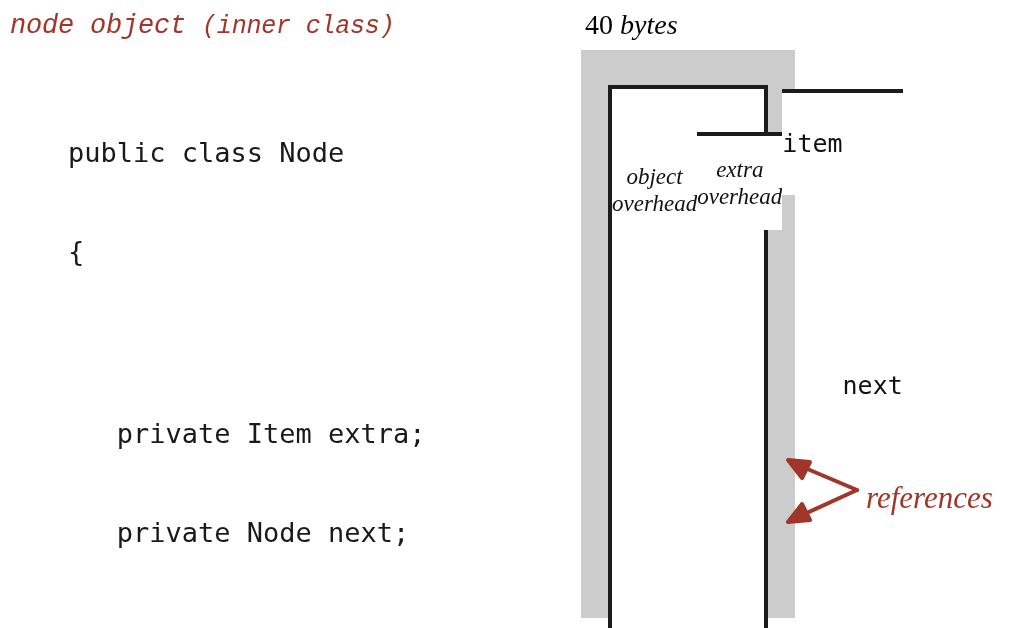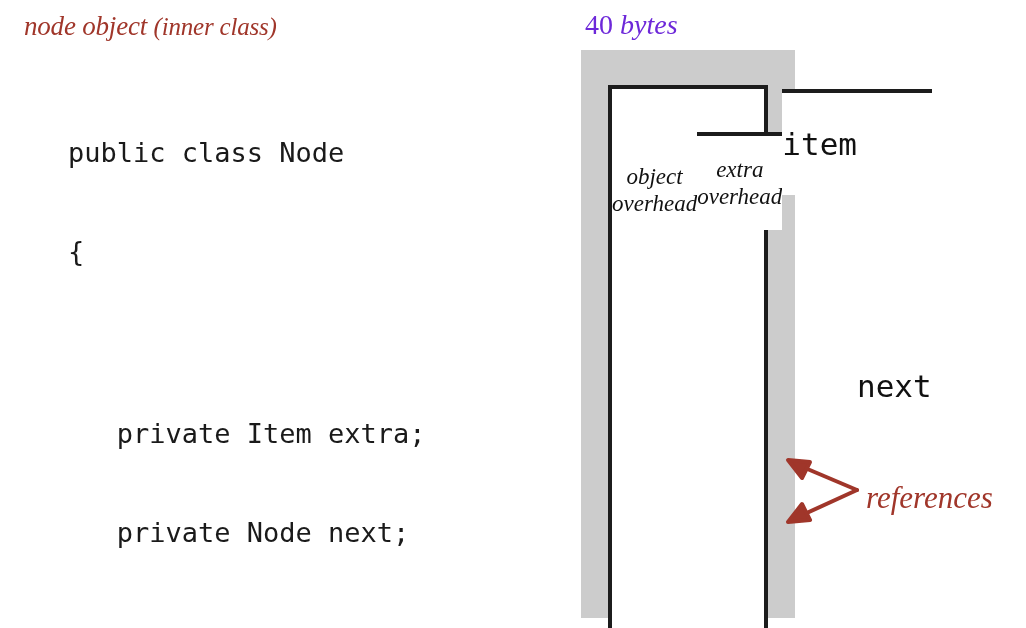--- a/index.html
+++ b/index.html
@@ -15,23 +15,23 @@
     position: relative;
     width: 1026px;
     height: 628px;
     background: #ffffff;
     overflow: hidden;
   }
 
   
   .caption {
     position: absolute;
-    left: 24px;
+    left: 10px;
     top: 10px;
-    font-family: Liberation Serif, serif;
+    font-family: Liberation Mono, monospace;
     font-style: italic;
     font-size: 27px;
     line-height: 32px;
     color: #a0362a;
     white-space: nowrap;
     letter-spacing: -0.2px;
   }
   .caption .main { font-style: italic; }
   .caption .paren { font-style: italic; font-size: 25px; }
 
@@ -50,21 +50,21 @@
   .code-line.blank { height: 17px; }
 
   
   .bytes-label {
     position: absolute;
     left: 585px;
     top: 8px;
     font-family: "Liberation Serif", serif;
     font-size: 28px;
     line-height: 34px;
-    color: #6d28d9;
+    color: #000000;
     white-space: nowrap;
   }
   .bytes-label .num   { font-style: normal; }
   .bytes-label .unit  { font-style: italic; }
 
   .gray-box {
     position: absolute;
     left: 581px;
     top: 50px;
     width: 214px;
@@ -98,21 +98,21 @@
 
   .field.serif {
     font-family: "Liberation Serif", serif;
     font-style: italic;
     font-size: 23px;
     line-height: 27px;
   }
   .field.mono {
     font-family: "DejaVu Sans Mono", "Liberation Mono", monospace;
     font-style: normal;
-    font-size: 31px;
+    font-size: 25px;
     line-height: 28px;
   }
 
   
   .f-object { height: 202px; }
   .f-extra  { height: 98px; margin-top: 43px; }
   .f-item   { height: 106px; }
   .f-next   { flex: 1 1 auto; }
 
   

